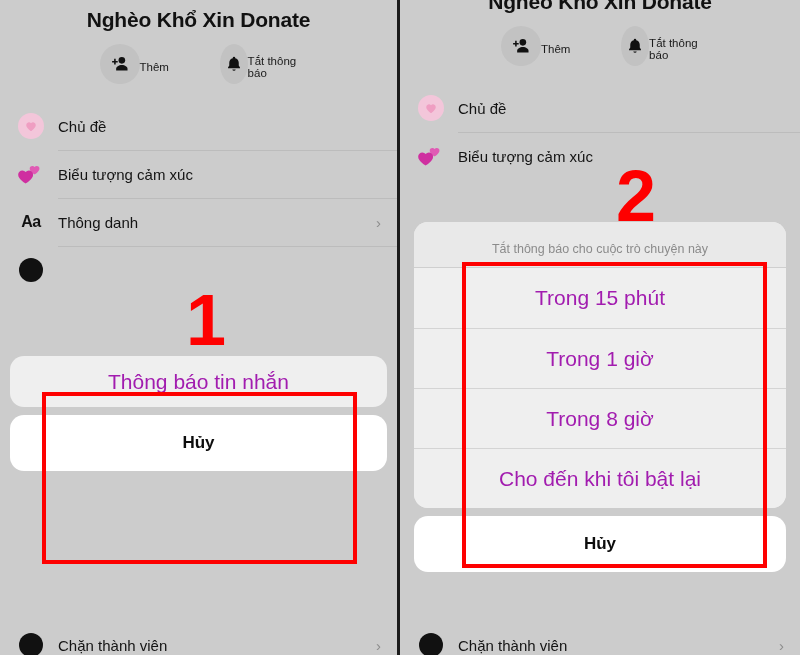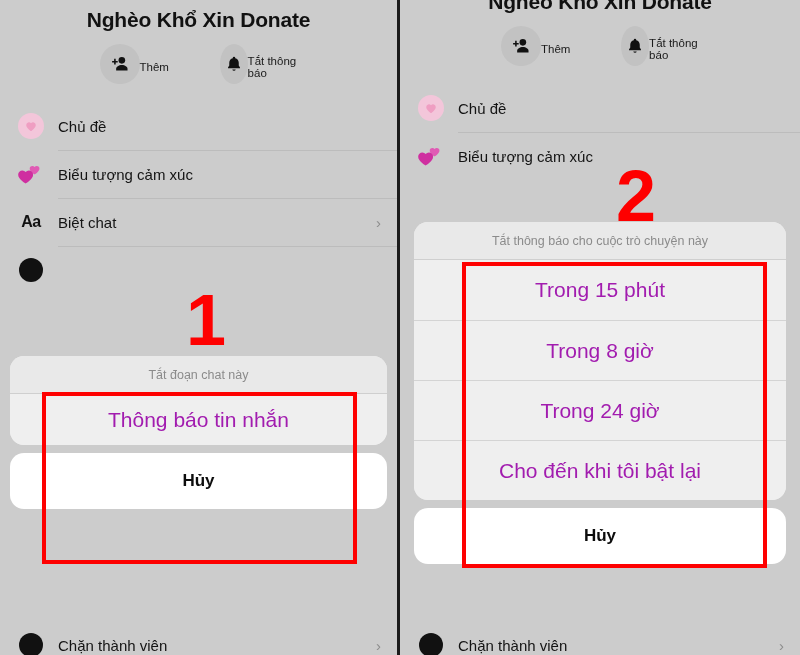--- a/index.html
+++ b/index.html
@@ -100,21 +100,21 @@
   }
   .sheet {
     background: #ededed;
     border-radius: 14px;
     overflow: hidden;
   }
   .sheet-title {
     text-align: center;
     font-size: 12.5px;
     color: #8b8b8b;
-    padding: 12px 10px 11px 10px;
+    padding: 20px 10px 11px 10px;
     border-bottom: 1px solid #cfcfcf;
     background: #e9e9e9;
   }
   .sheet-opt {
     text-align: center;
     font-size: 21px;
     color: #a21caf;
     background: #efefef;
   }
   .sheet-opt + .sheet-opt { border-top: 1px solid #d4d4d4; }
@@ -214,21 +214,21 @@
             </svg>
           </div>
           <div class="row-label">Biểu tượng cảm xúc</div>
           <div class="chev"></div>
         </div>
 
         <div class="row">
           <div class="row-ico">
             <span class="aa">Aa</span>
           </div>
-          <div class="row-label">Biệt chat</div>
+          <div class="row-label">Thông danh</div>
           <div class="chev">›</div>
         </div>
 
 
         <div class="row">
           <div class="row-ico">
             <div class="blk-dot"></div>
           </div>
           <div class="row-label"></div>
         </div>
@@ -238,21 +238,20 @@
         <div class="row-ico">
           <div class="blk-dot"></div>
         </div>
         <div class="row-label">Chặn thành viên</div>
         <div class="chev">›</div>
       </div>
     </div>
 
     <div class="sheet-wrap">
       <div class="sheet">
-        <div class="sheet-title">Tắt đoạn chat này</div>
         <div class="sheet-opt">Thông báo tin nhắn</div>
       </div>
       <div class="cancel-btn">Hủy</div>
     </div>
 
     <div class="red-rect"></div>
     <div class="red-num">1</div>
   </div>
 
   <div class="divider-v"></div>
@@ -313,22 +312,22 @@
         </div>
         <div class="row-label">Chặn thành viên</div>
         <div class="chev">›</div>
       </div>
     </div>
 
     <div class="sheet-wrap">
       <div class="sheet">
         <div class="sheet-title">Tắt thông báo cho cuộc trò chuyện này</div>
         <div class="sheet-opt">Trong 15 phút</div>
+        <div class="sheet-opt">Trong 1 giờ</div>
         <div class="sheet-opt">Trong 8 giờ</div>
-        <div class="sheet-opt">Trong 24 giờ</div>
         <div class="sheet-opt">Cho đến khi tôi bật lại</div>
       </div>
       <div class="cancel-btn">Hủy</div>
     </div>
 
     <div class="red-rect"></div>
     <div class="red-num">2</div>
   </div>
 
 </div>

